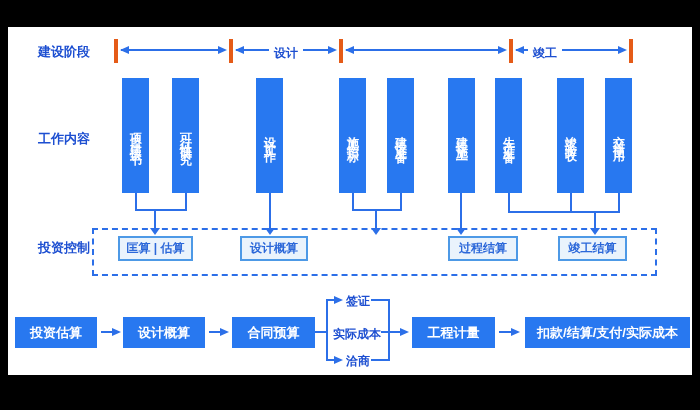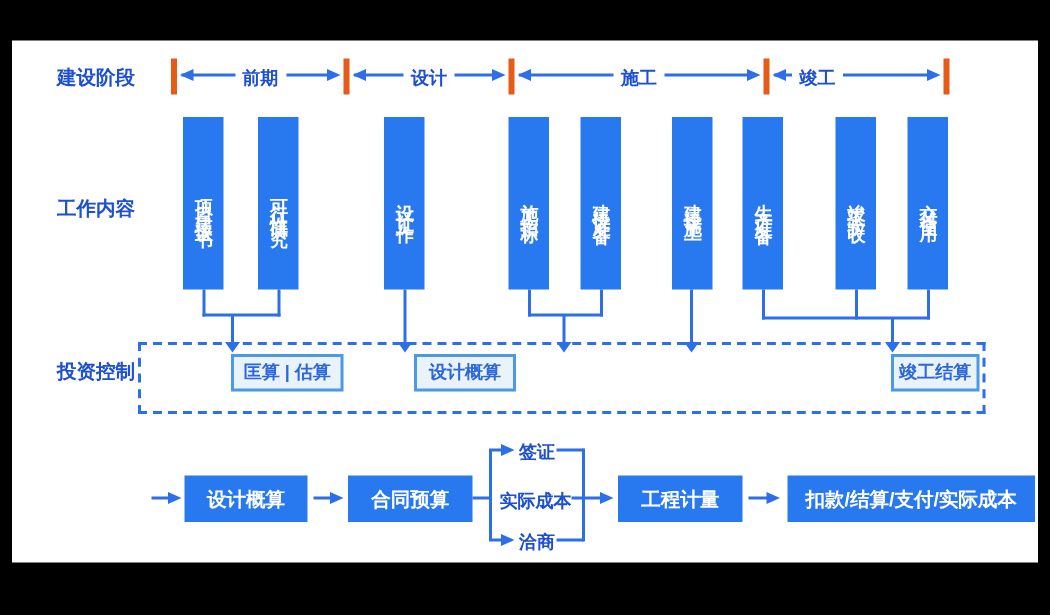--- a/index.html
+++ b/index.html
@@ -14,21 +14,21 @@
   .phase-label{display:inline-block;background:#fff;padding:0 5px;font-size:12px;font-weight:bold;color:var(--label-blue);white-space:nowrap;}
   .ah-left{position:absolute;width:0;height:0;border-top:4px solid transparent;border-bottom:4px solid transparent;border-right:9px solid var(--line-blue);}
   .ah-right{position:absolute;width:0;height:0;border-top:4px solid transparent;border-bottom:4px solid transparent;border-left:9px solid var(--line-blue);}
   .ah-down{position:absolute;width:0;height:0;border-left:5px solid transparent;border-right:5px solid transparent;border-top:7px solid var(--line-blue);}
   .vbar{position:absolute;top:78px;width:27px;height:115px;background:var(--bar-blue);color:#fff;
         writing-mode:vertical-rl;text-orientation:upright;display:flex;align-items:center;justify-content:center;
         font-size:12px;font-weight:bold;letter-spacing:5px;}
   .dashed-box{position:absolute;border:2px dashed var(--line-blue);}
   .cbox{position:absolute;top:236px;height:25px;background:var(--box-fill);border:2px solid var(--box-border);
         box-sizing:border-box;display:flex;align-items:center;justify-content:center;
-        font-size:12px;font-weight:bold;color:var(--box-text);white-space:nowrap;margin-left:36px;}
+        font-size:12px;font-weight:bold;color:var(--box-text);white-space:nowrap;}
   .fbox{position:absolute;top:317px;height:31px;background:var(--bar-blue);display:flex;align-items:center;justify-content:center;
         color:#fff;font-size:13px;font-weight:bold;white-space:nowrap;}
   .branch-label{position:absolute;font-size:12px;font-weight:bold;color:var(--label-blue);white-space:nowrap;}
 </style>
 </head>
 <body>
 
 <div id="stage">
   <div id="panel"></div>
 
@@ -38,34 +38,30 @@
 
   <div class="oline" style="left:114px;top:39px;"></div>
   <div class="oline" style="left:229px;top:39px;"></div>
   <div class="oline" style="left:339px;top:39px;"></div>
   <div class="oline" style="left:509px;top:39px;"></div>
   <div class="oline" style="left:629px;top:39px;"></div>
 
   <div class="pline" style="left:121px;top:49px;width:102px;"></div>
   <div class="ah-left" style="left:120px;top:46px;"></div>
   <div class="ah-right" style="left:218px;top:46px;"></div>
-  <div class="phase-label-wrap" style="left:118px;width:111px;">
-    <span class="phase-label">前期</span></div>
 
   <div class="pline" style="left:236px;top:49px;width:97px;"></div>
   <div class="ah-left" style="left:235px;top:46px;"></div>
   <div class="ah-right" style="left:328px;top:46px;"></div>
   <div class="phase-label-wrap" style="left:233px;width:106px;">
     <span class="phase-label">设计</span></div>
 
   <div class="pline" style="left:346px;top:49px;width:157px;"></div>
   <div class="ah-left" style="left:345px;top:46px;"></div>
   <div class="ah-right" style="left:498px;top:46px;"></div>
-  <div class="phase-label-wrap" style="left:343px;width:166px;">
-    <span class="phase-label">施工</span></div>
 
   <div class="pline" style="left:516px;top:49px;width:107px;"></div>
   <div class="ah-left" style="left:515px;top:46px;"></div>
   <div class="ah-right" style="left:618px;top:46px;"></div>
   <div class="phase-label-wrap" style="left:497px;width:96px;text-decoration:underline;">
     <span class="phase-label">竣工</span></div>
 
   <div class="vbar" style="left:122px;">项目建议书</div>
   <div class="vbar" style="left:172px;">可行性研究</div>
   <div class="vbar" style="left:256px;">设计工作</div>
@@ -98,22 +94,24 @@
   <div class="vline" style="left:570px;top:193px;height:20px;"></div>
   <div class="vline" style="left:618px;top:193px;height:20px;"></div>
   <div class="pline" style="left:508px;top:211px;width:112px;"></div>
   <div class="vline" style="left:594px;top:212px;height:17px;"></div>
   <div class="ah-down" style="left:590px;top:228px;"></div>
 
   <div class="dashed-box" style="left:92px;top:228px;width:561px;height:44px;"></div>
 
   <div class="cbox" style="left:118px;width:75px;">匡算 | 估算</div>
   <div class="cbox" style="left:240px;width:68px;">设计概算</div>
-  <div class="cbox" style="left:558px;width:59px;">竣工结算</div>
+  <div class="cbox" style="left:448px;width:70px;">过程结算</div>
+  <div class="cbox" style="left:558px;width:69px;">竣工结算</div>
 
+  <div class="fbox" style="left:15px;width:82px;">投资估算</div>
   <div class="pline" style="left:101px;top:331px;width:12px;"></div>
   <div class="ah-right" style="left:112px;top:328px;"></div>
 
   <div class="fbox" style="left:123px;width:82px;">设计概算</div>
   <div class="pline" style="left:209px;top:331px;width:12px;"></div>
   <div class="ah-right" style="left:220px;top:328px;"></div>
 
   <div class="fbox" style="left:232px;width:83px;">合同预算</div>
 
   <div class="pline" style="left:315px;top:331px;width:12px;"></div>

